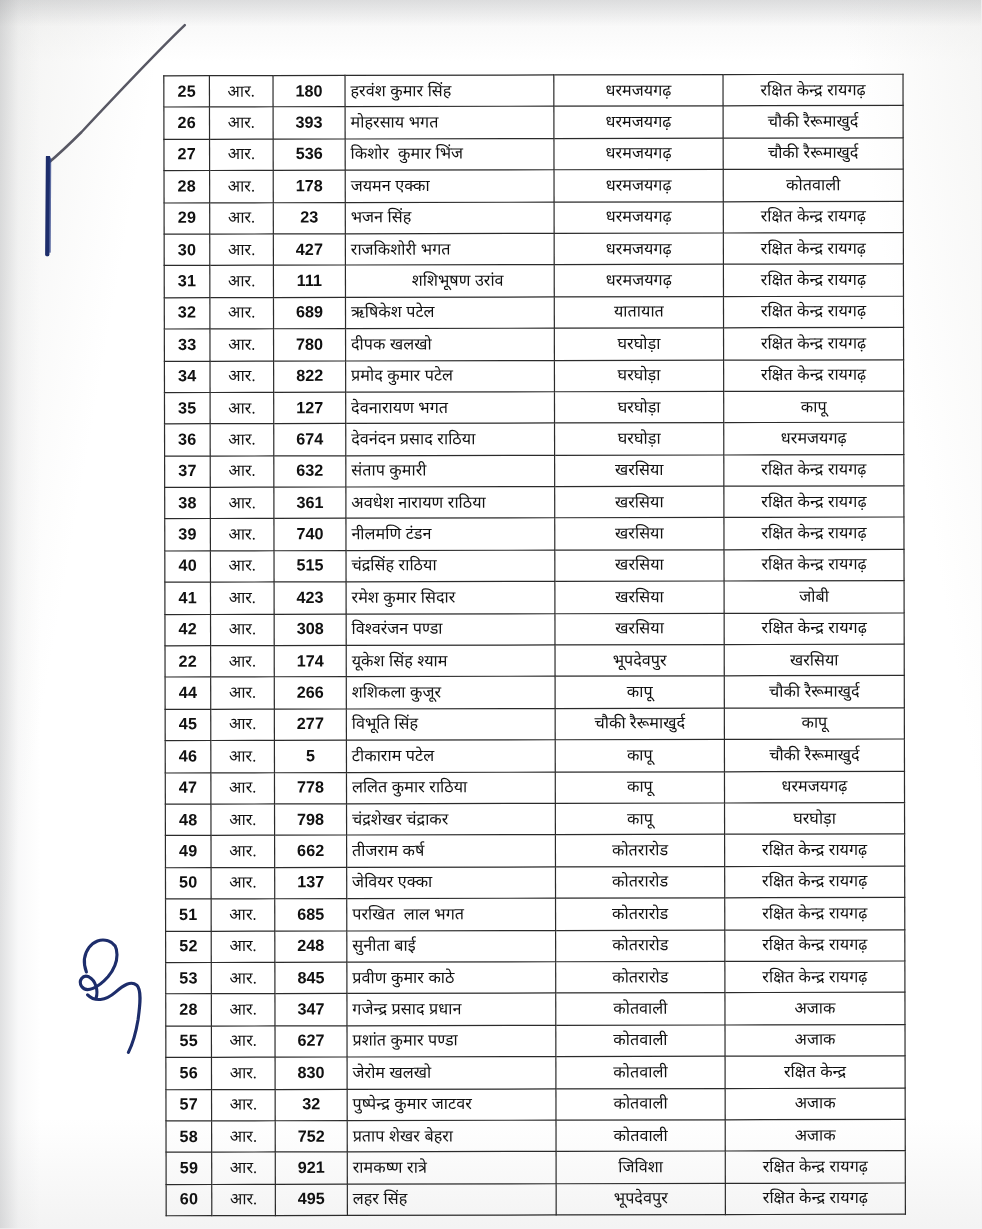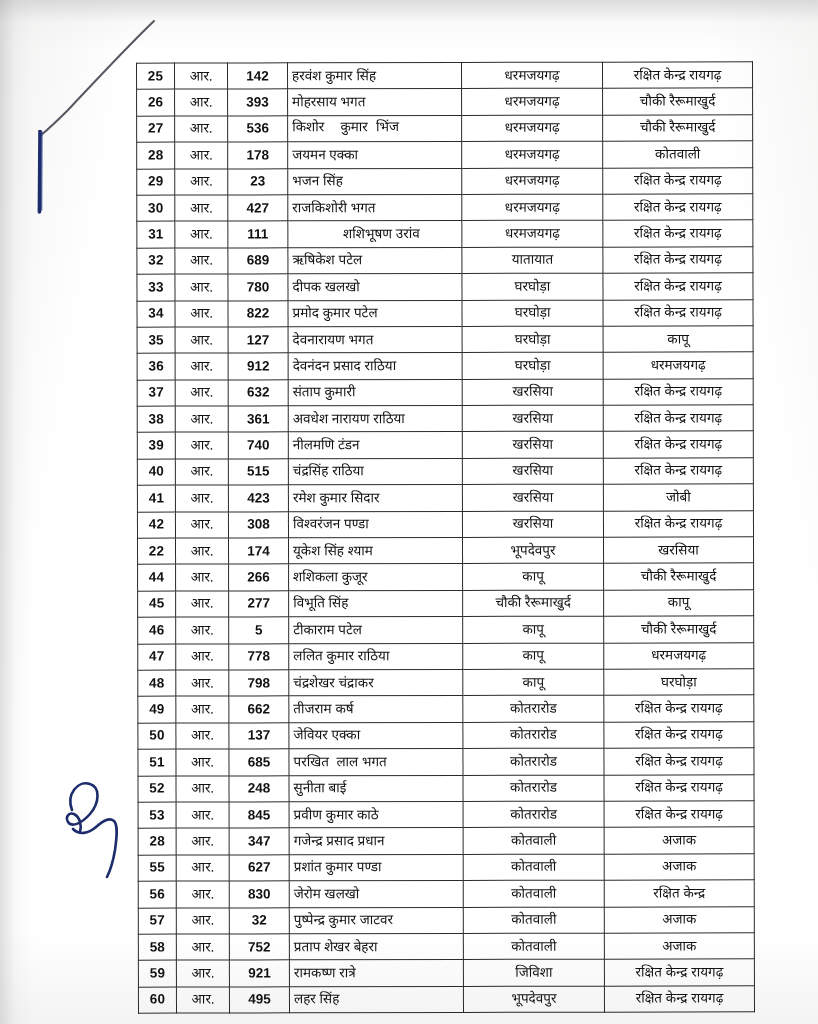--- a/index.html
+++ b/index.html
@@ -165,38 +165,38 @@
           <col class="c-rank">
           <col class="c-num">
         <col class="c-name">
           <col class="c-place">
           <col class="c-post">
       </colgroup>
       <tbody id="roster-body">
           <tr>
             <td class="sno">25</td>
             <td class="rank">आर.</td>
-            <td class="num">142</td>
+            <td class="num">180</td>
             <td class="name">हरवंश कुमार सिंह</td>
             <td class="place">धरमजयगढ़</td>
             <td class="post">रक्षित केन्द्र रायगढ़</td>
           </tr>
           <tr>
             <td class="sno">26</td>
             <td class="rank">आर.</td>
             <td class="num">393</td>
             <td class="name">मोहरसाय भगत</td>
             <td class="place">धरमजयगढ़</td>
             <td class="post">चौकी रैरूमाखुर्द</td>
           </tr>
           <tr>
             <td class="sno">27</td>
             <td class="rank">आर.</td>
             <td class="num">536</td>
-            <td class="name" style="white-space: pre; font-family: Liberation Mono, monospace;">किशोर  कुमार भिंज</td>
+            <td class="name" style="white-space: pre;">किशोर  कुमार भिंज</td>
             <td class="place">धरमजयगढ़</td>
             <td class="post">चौकी रैरूमाखुर्द</td>
           </tr>
           <tr>
             <td class="sno">28</td>
             <td class="rank">आर.</td>
             <td class="num">178</td>
             <td class="name">जयमन एक्का</td>
             <td class="place">धरमजयगढ़</td>
             <td class="post">कोतवाली</td>
@@ -253,21 +253,21 @@
             <td class="sno">35</td>
             <td class="rank">आर.</td>
             <td class="num">127</td>
             <td class="name">देवनारायण भगत</td>
             <td class="place">घरघोड़ा</td>
             <td class="post">कापू</td>
           </tr>
           <tr>
             <td class="sno">36</td>
             <td class="rank">आर.</td>
-            <td class="num">912</td>
+            <td class="num">674</td>
             <td class="name">देवनंदन प्रसाद राठिया</td>
             <td class="place">घरघोड़ा</td>
             <td class="post">धरमजयगढ़</td>
           </tr>
           <tr>
             <td class="sno">37</td>
             <td class="rank">आर.</td>
             <td class="num">632</td>
             <td class="name">संताप कुमारी</td>
             <td class="place">खरसिया</td>

